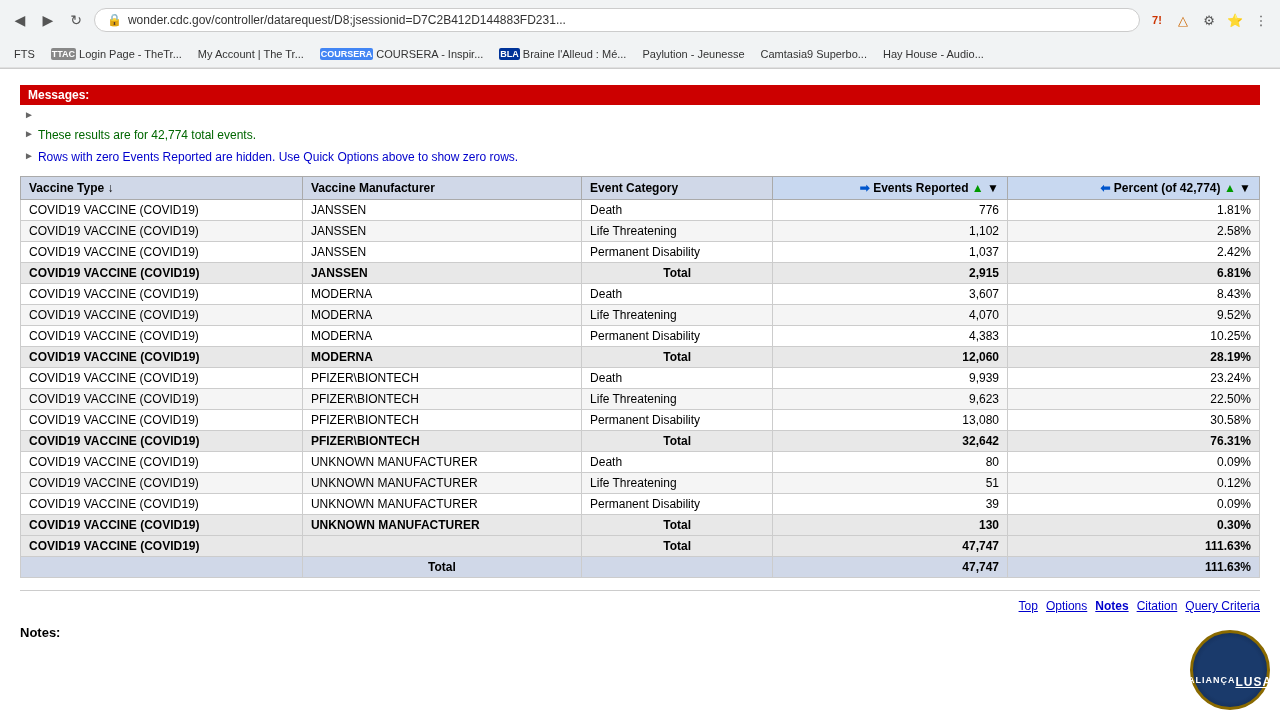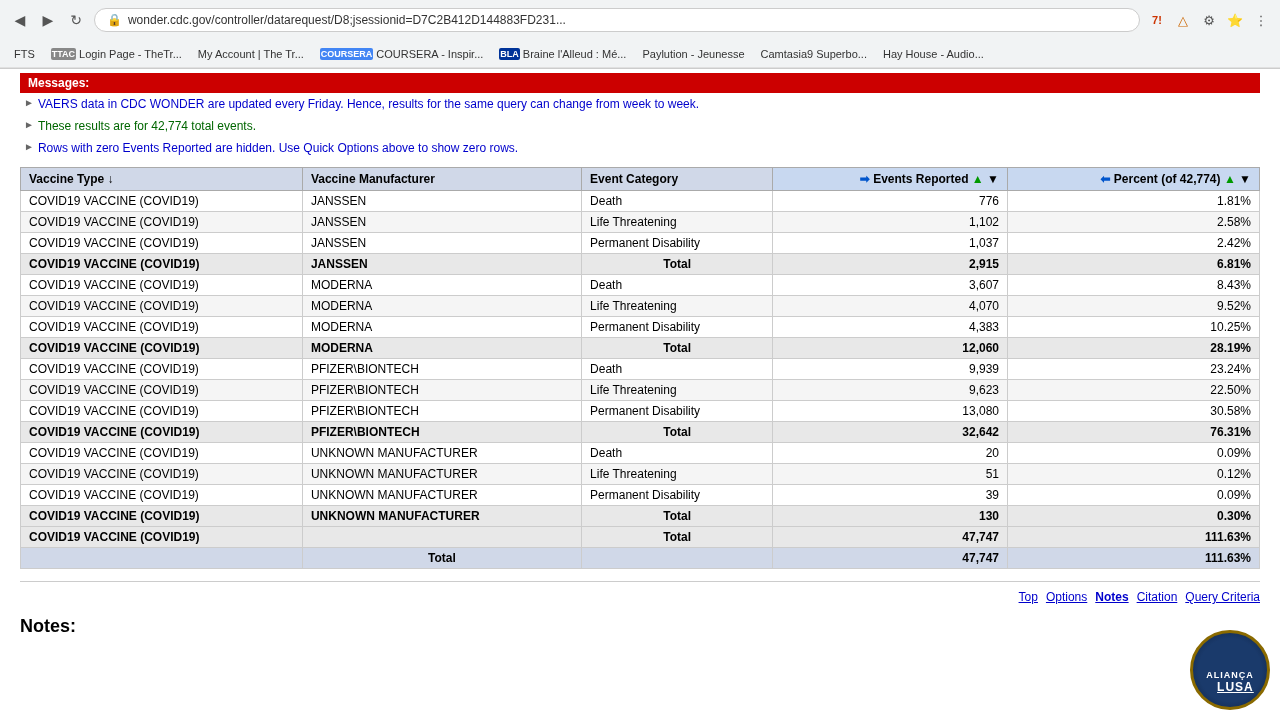--- a/index.html
+++ b/index.html
@@ -116,21 +116,21 @@
       height: calc(720px - 68px);
       position: relative;
     }
 
     
     .messages-header {
       background: #cc0000;
       color: #fff;
       font-weight: bold;
       padding: 3px 8px;
-      margin-top: 4px;
+      margin-top: 16px;
       font-size: 12px;
     }
     .message-item {
       display: flex;
       align-items: flex-start;
       padding: 2px 4px;
       font-size: 12px;
       line-height: 1.5;
     }
     .message-arrow {
@@ -191,21 +191,21 @@
     .footer-link {
       color: #0000cc;
       cursor: pointer;
       text-decoration: underline;
     }
     .footer-link.active { font-weight: bold; }
 
     
     .notes-heading {
       font-weight: bold;
-      font-size: 18px;
+      font-size: 13px;
       padding: 4px 0;
     }
 
     
     .watermark {
       position: absolute;
       bottom: 10px;
       right: 10px;
       width: 80px;
       height: 80px;
@@ -215,22 +215,22 @@
       align-items: center;
       justify-content: center;
       color: #fff;
       font-size: 7px;
       font-weight: bold;
       text-align: center;
       border: 3px solid #8a6a00;
     }
     .watermark-inner {
       display: flex;
-      flex-direction: column;
-      align-items: flex-end;
+      flex-direction: row;
+      align-items: flex-start;
       margin-top: 24px;
     }
   </style>
 </head>
 <body>
 
 <div class="browser-chrome">
   <div class="browser-toolbar">
     <div class="nav-buttons">
       <button class="nav-btn">◀</button>
@@ -278,21 +278,20 @@
       <span>Hay House - Audio...</span>
     </div>
   </div>
 </div>
 
 <div class="page-content">
 
   <div class="messages-header">Messages:</div>
   <div class="message-item">
     <span class="message-arrow">►</span>
-    <span class="message-text-blue">VAERS data in CDC WONDER are updated every Friday. Hence, results for the same query can change from week to week.</span>
   </div>
   <div class="message-item">
     <span class="message-arrow">►</span>
     <span class="message-text-green">These results are for 42,774 total events.</span>
   </div>
   <div class="message-item">
     <span class="message-arrow">►</span>
     <span class="message-text-blue">Rows with zero Events Reported are hidden. Use Quick Options above to show zero rows.</span>
   </div>
 
@@ -398,21 +397,21 @@
         <td>COVID19 VACCINE (COVID19)</td>
         <td>PFIZER\BIONTECH</td>
         <td style="text-align:center; font-weight:bold;">Total</td>
         <td class="right">32,642</td>
         <td class="right">76.31%</td>
       </tr>
         <tr style="background: rgb(255, 255, 255);">
         <td>COVID19 VACCINE (COVID19)</td>
         <td>UNKNOWN MANUFACTURER</td>
         <td>Death</td>
-        <td class="right">20</td>
+        <td class="right">80</td>
         <td class="right">0.09%</td>
       </tr>
         <tr style="background: rgb(245, 245, 245);">
         <td>COVID19 VACCINE (COVID19)</td>
         <td>UNKNOWN MANUFACTURER</td>
         <td>Life Threatening</td>
         <td class="right">51</td>
         <td class="right">0.12%</td>
       </tr>
         <tr style="background: rgb(255, 255, 255);">

